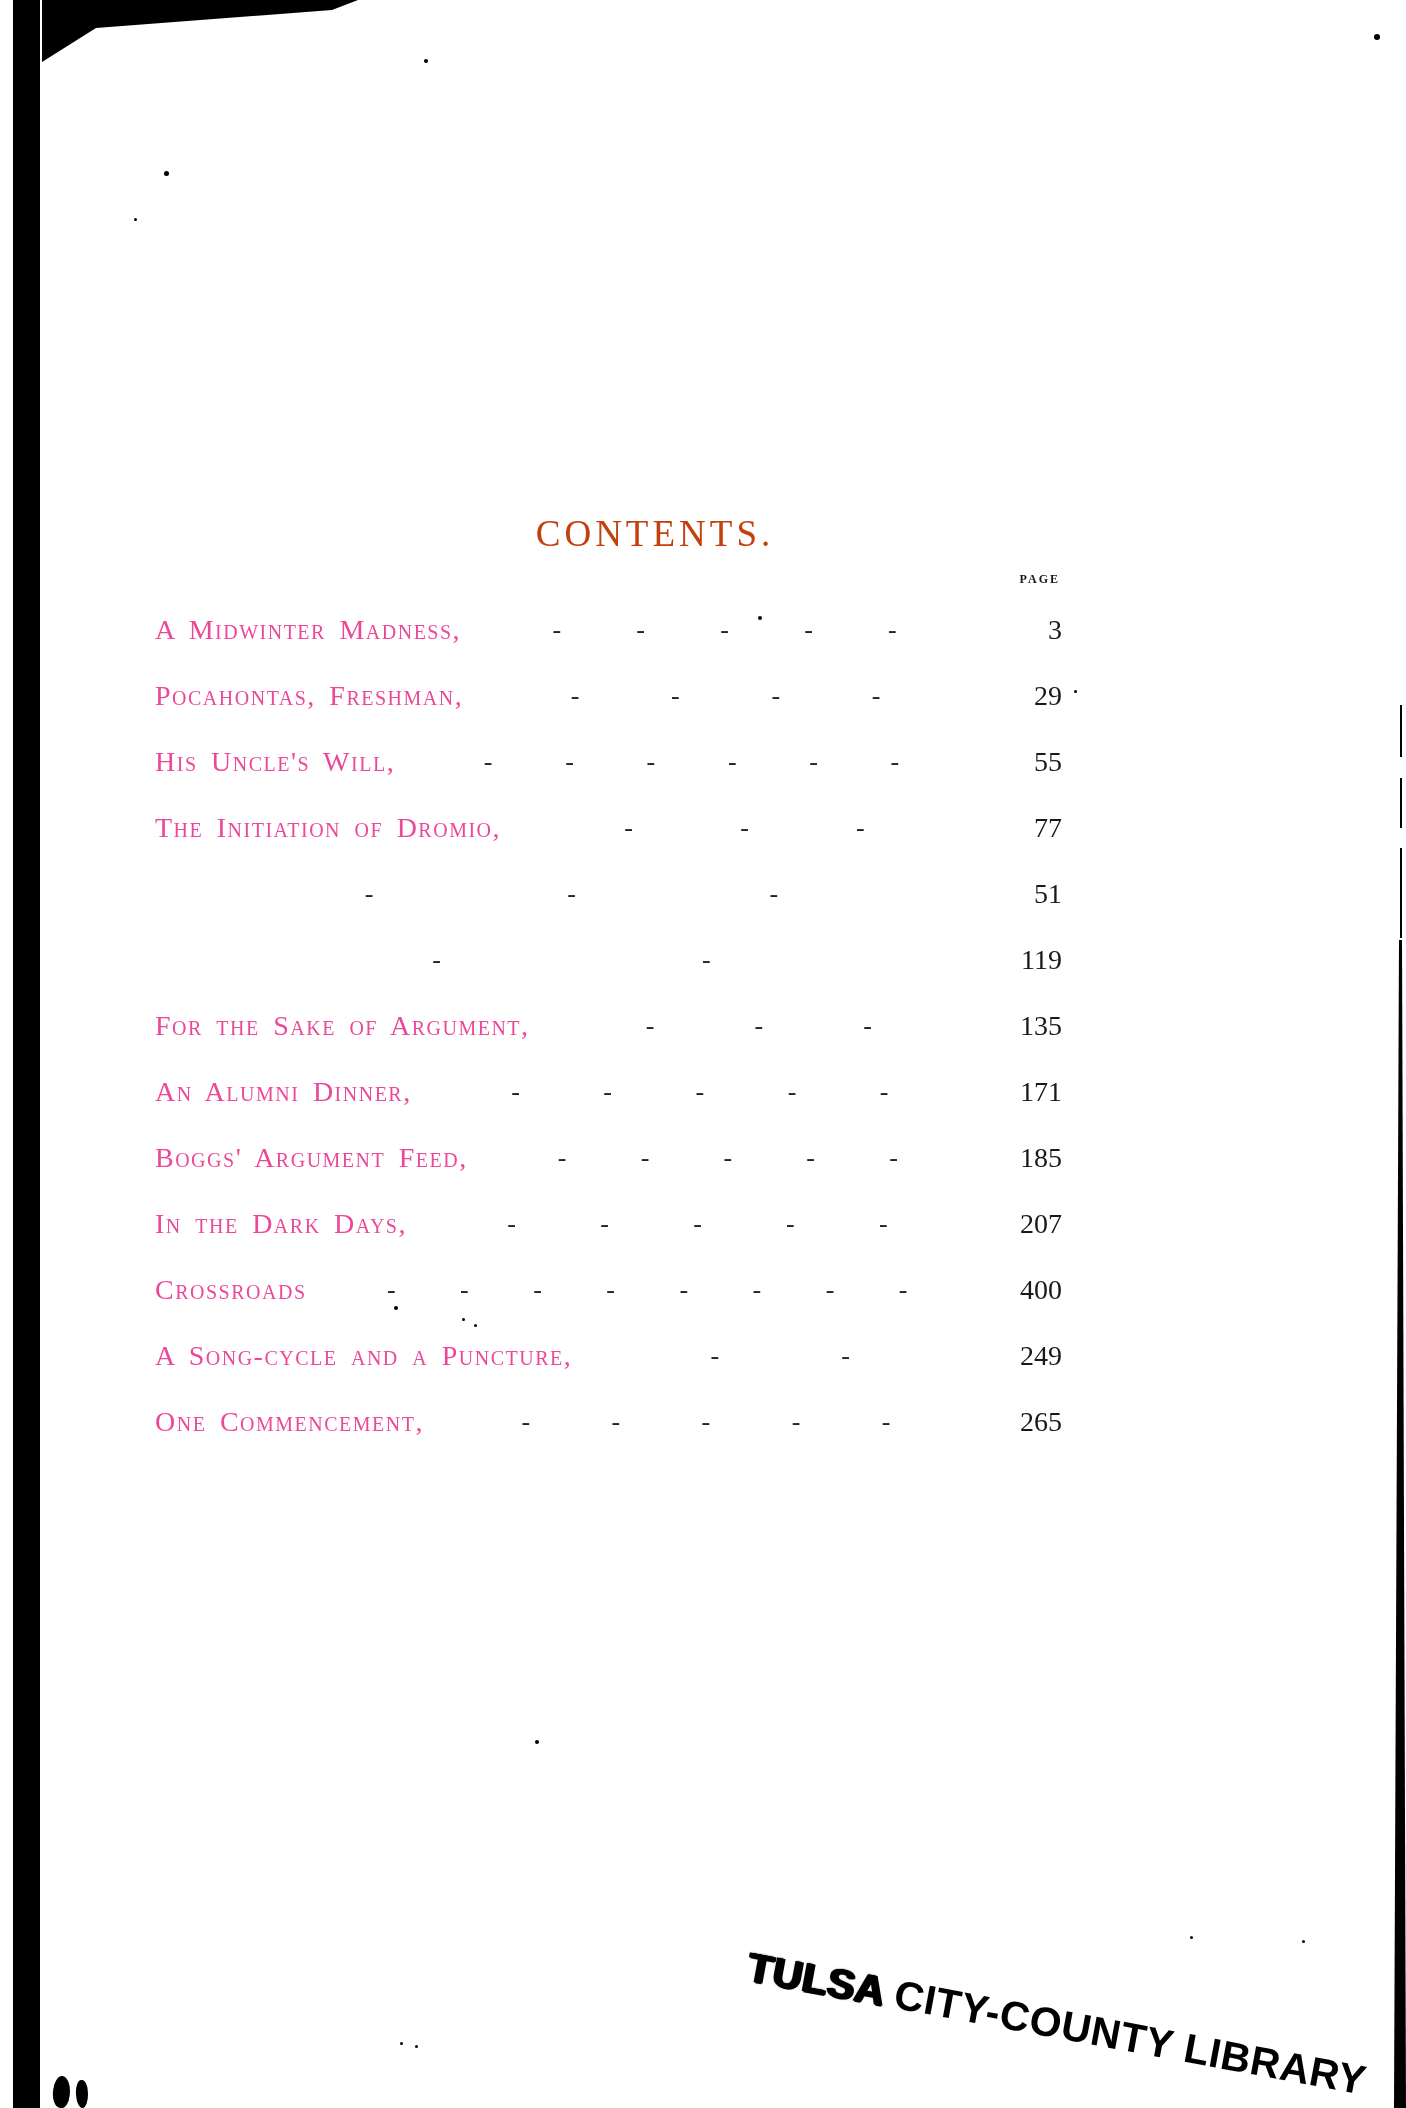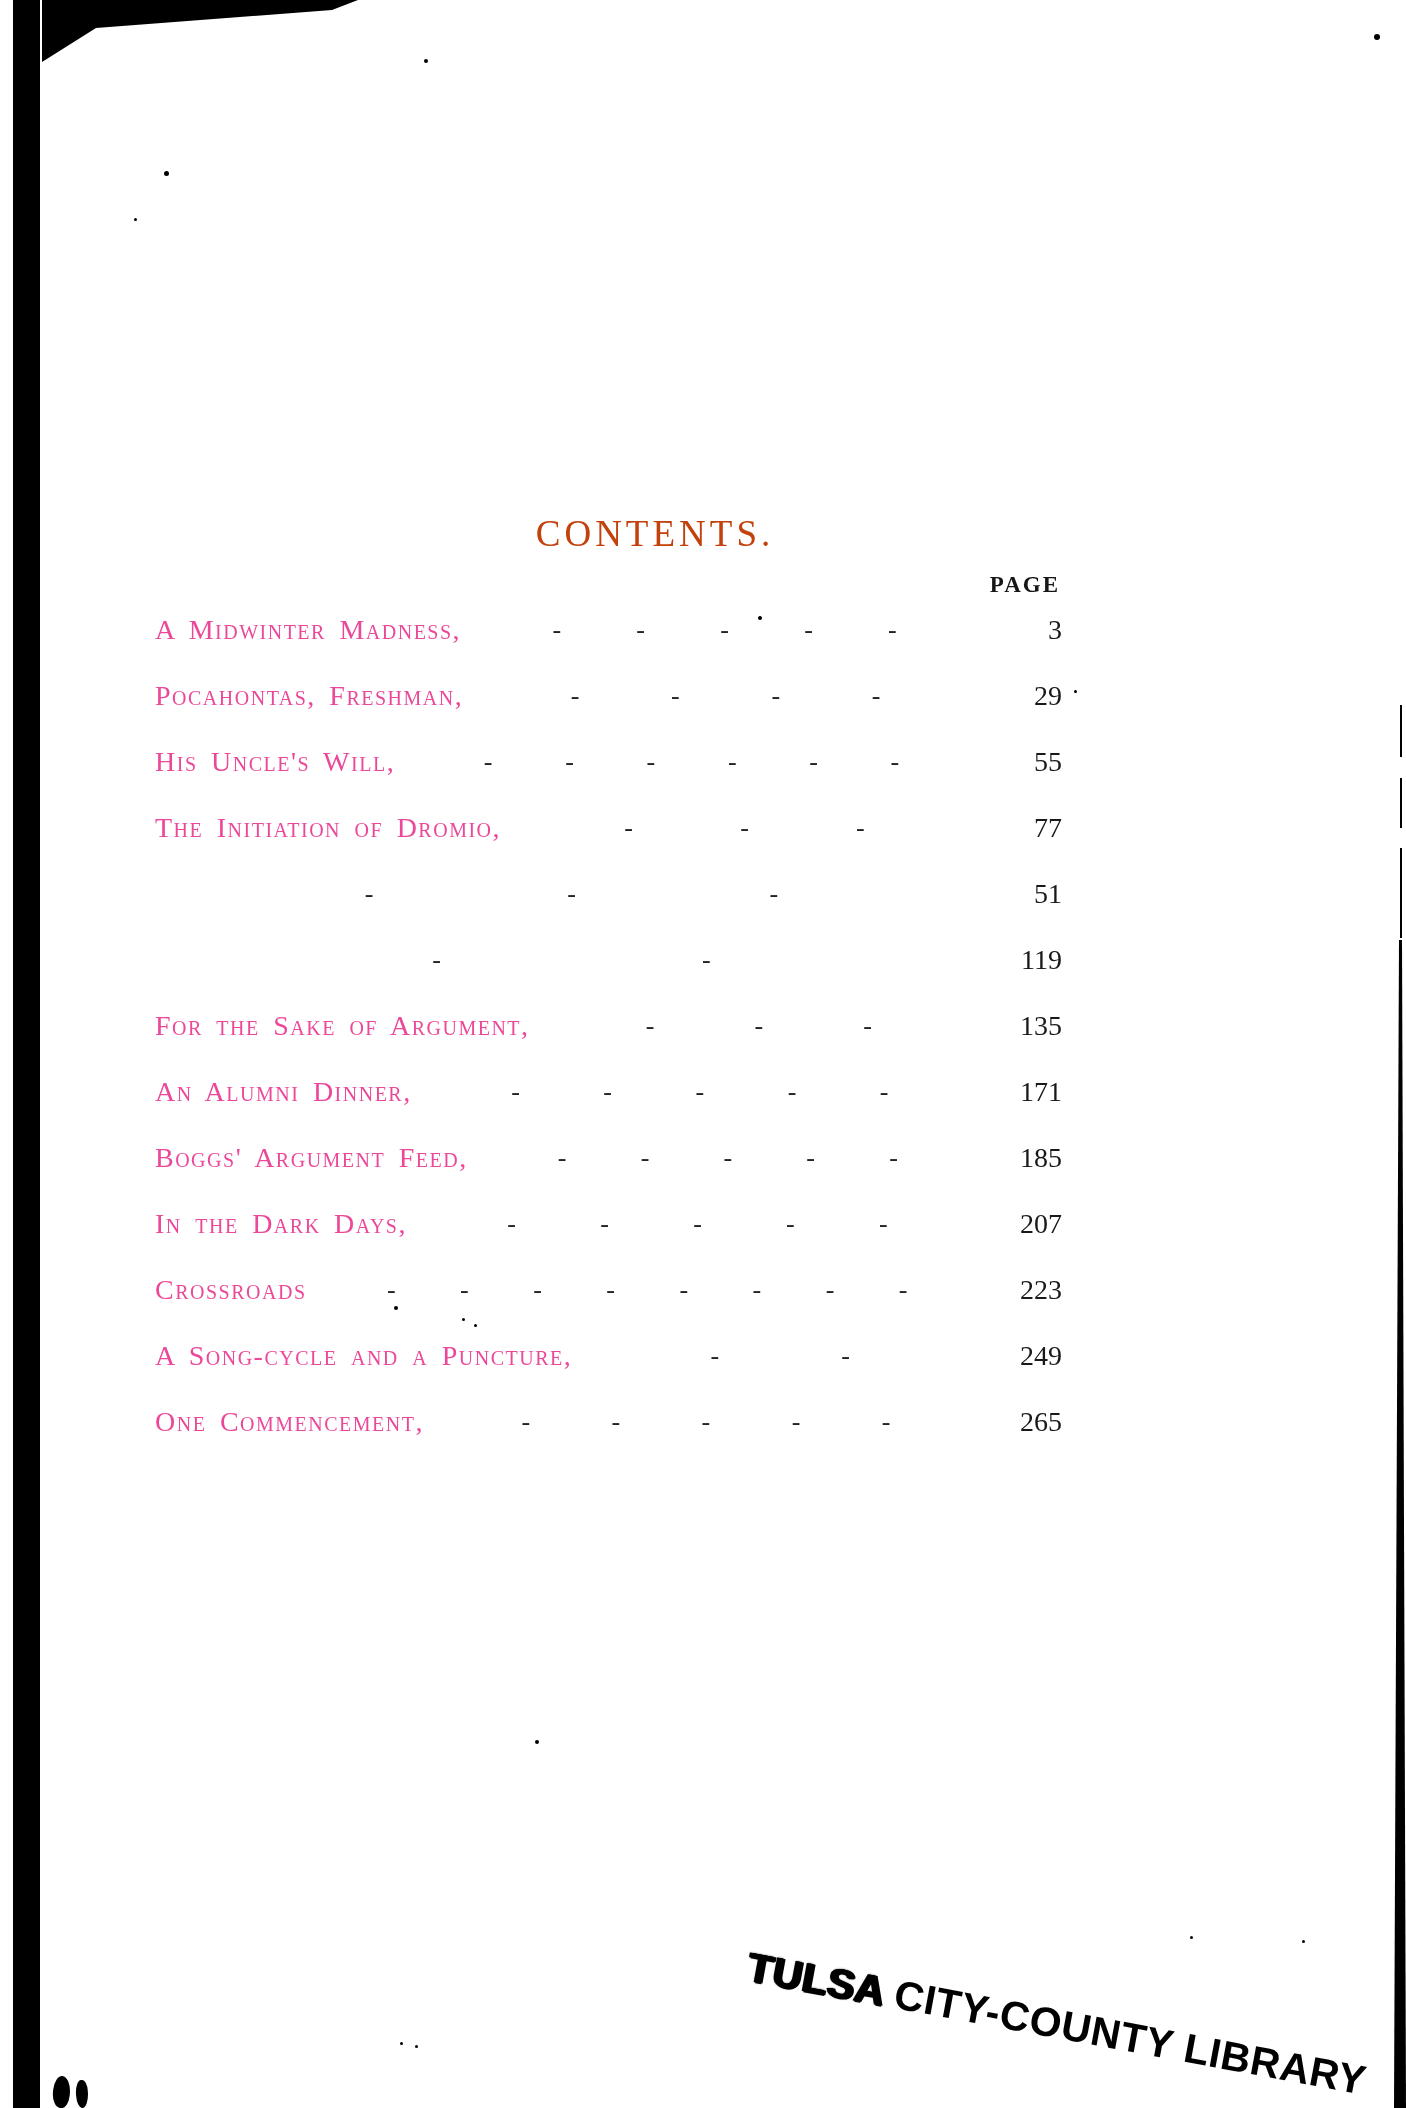--- a/index.html
+++ b/index.html
@@ -12,21 +12,21 @@
   
   .bind-bar{left:13px;top:0;width:27px;height:2108px;background:#000;}
   
   .contents-title{
     position:absolute;top:487px;left:0;width:1310px;text-align:center;
     font-size:37px;letter-spacing:4px;color:#c2410c;font-weight:500;
   }
   
   .page-label{
     position:absolute;top:572px;left:155px;width:905px;text-align:right;
-    font-size:23px;font-weight:bold;letter-spacing:2px;color:#161616;
+    font-size:12px;font-weight:bold;letter-spacing:2px;color:#161616;
   }
   
   .toc{position:absolute;top:597px;left:155px;width:907px;}
   .toc-row{display:flex;align-items:center;height:66px;}
   .toc-title{
     font-size:28px;font-variant:small-caps;letter-spacing:1.5px;word-spacing:5px;
     white-space:nowrap;color:#ec4899;
   }
   .toc-dashes{
     flex:1;display:flex;justify-content:space-evenly;align-items:center;
@@ -177,21 +177,21 @@
       <span class="toc-dashes">
         <span>-</span>
         <span>-</span>
         <span>-</span>
         <span>-</span>
         <span>-</span>
         <span>-</span>
         <span>-</span>
         <span>-</span>
       </span>
-      <span class="toc-page">223</span>
+      <span class="toc-page">400</span>
     </div>
     <div class="toc-row">
       <span class="toc-title">A Song-cycle and a Puncture,</span>
       <span class="toc-dashes">
         <span>-</span>
         <span>-</span>
       </span>
       <span class="toc-page">249</span>
     </div>
     <div class="toc-row">

